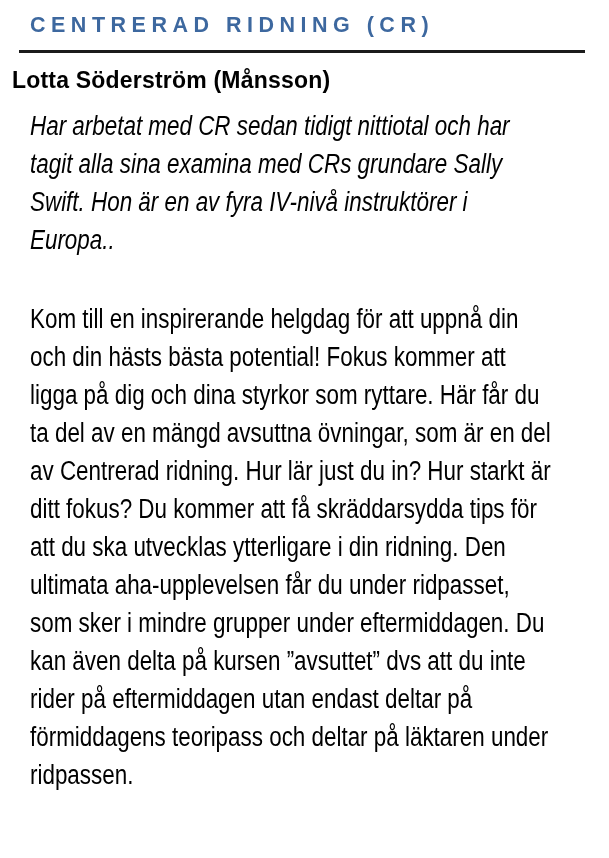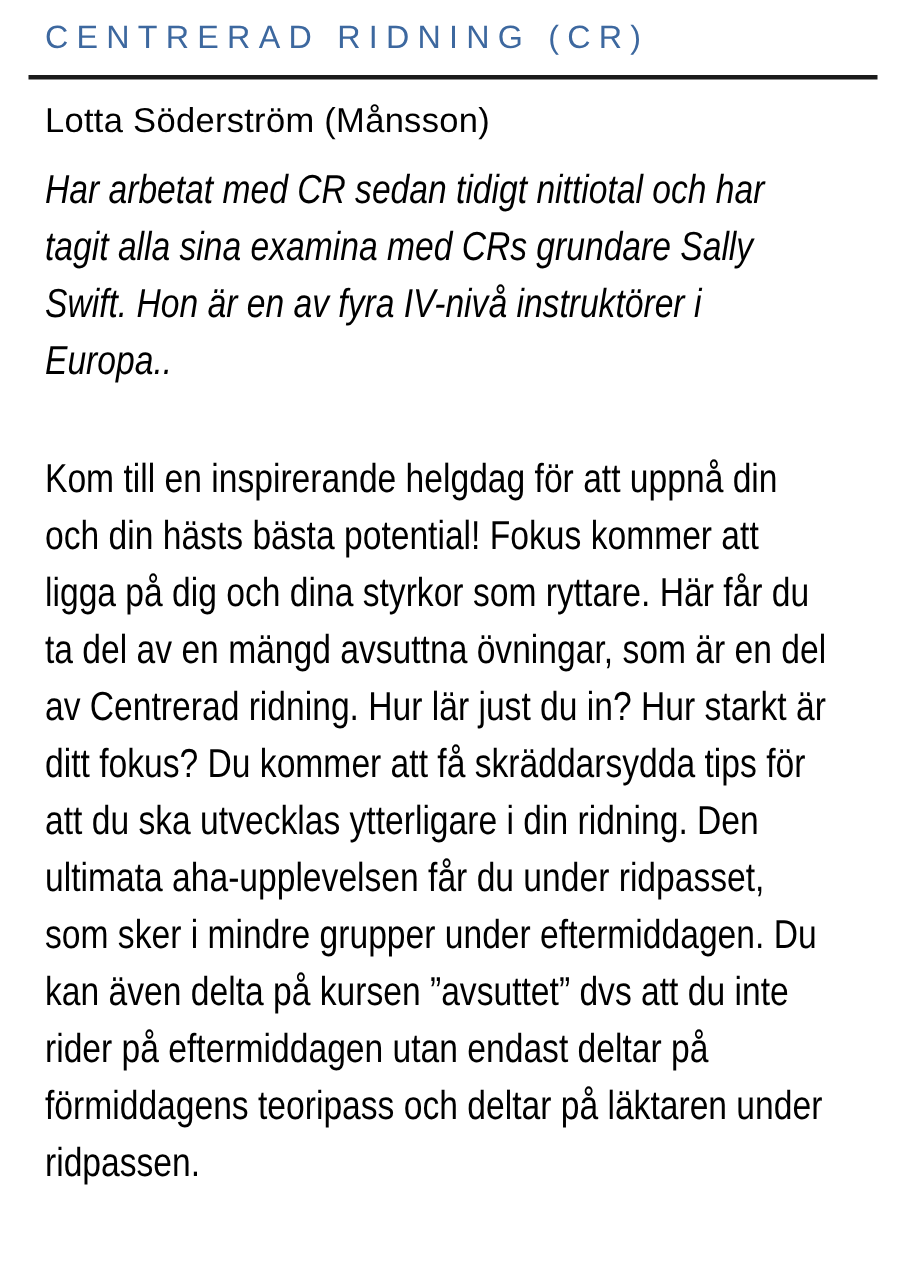--- a/index.html
+++ b/index.html
@@ -16,41 +16,41 @@
   }
   .page {
     position: relative;
     width: 609px;
     height: 858px;
     background: #ffffff;
   }
   .title {
     margin: 8px 30px 0 30px;
     font-size: 21.5px;
-    font-weight: normal;
+    font-weight: bold;
     letter-spacing: 5.5px;
     line-height: 34px;
     color: var(--heading-blue, #3d689f);
   }
   .title-line {
     display: block;
     white-space: nowrap;
   }
   .divider {
     border: none;
     margin: 8px 0 0 19px;
     width: 566px;
     height: 0;
     border-top: 3px solid var(--divider-color, #1b1b1b);
   }
   .instructor {
-    margin: 14px 30px 0 30px;
+    margin: 14px 30px 0 12px;
     font-size: 23px;
     line-height: 26px;
-    font-weight: normal;
+    font-weight: bold;
     letter-spacing: 0.2px;
     white-space: nowrap;
   }
   .narrow {
     margin-left: 30px;
     font-size: 27px;
     line-height: 38px;
     transform: scaleX(0.83);
     transform-origin: 0 0;
   }

